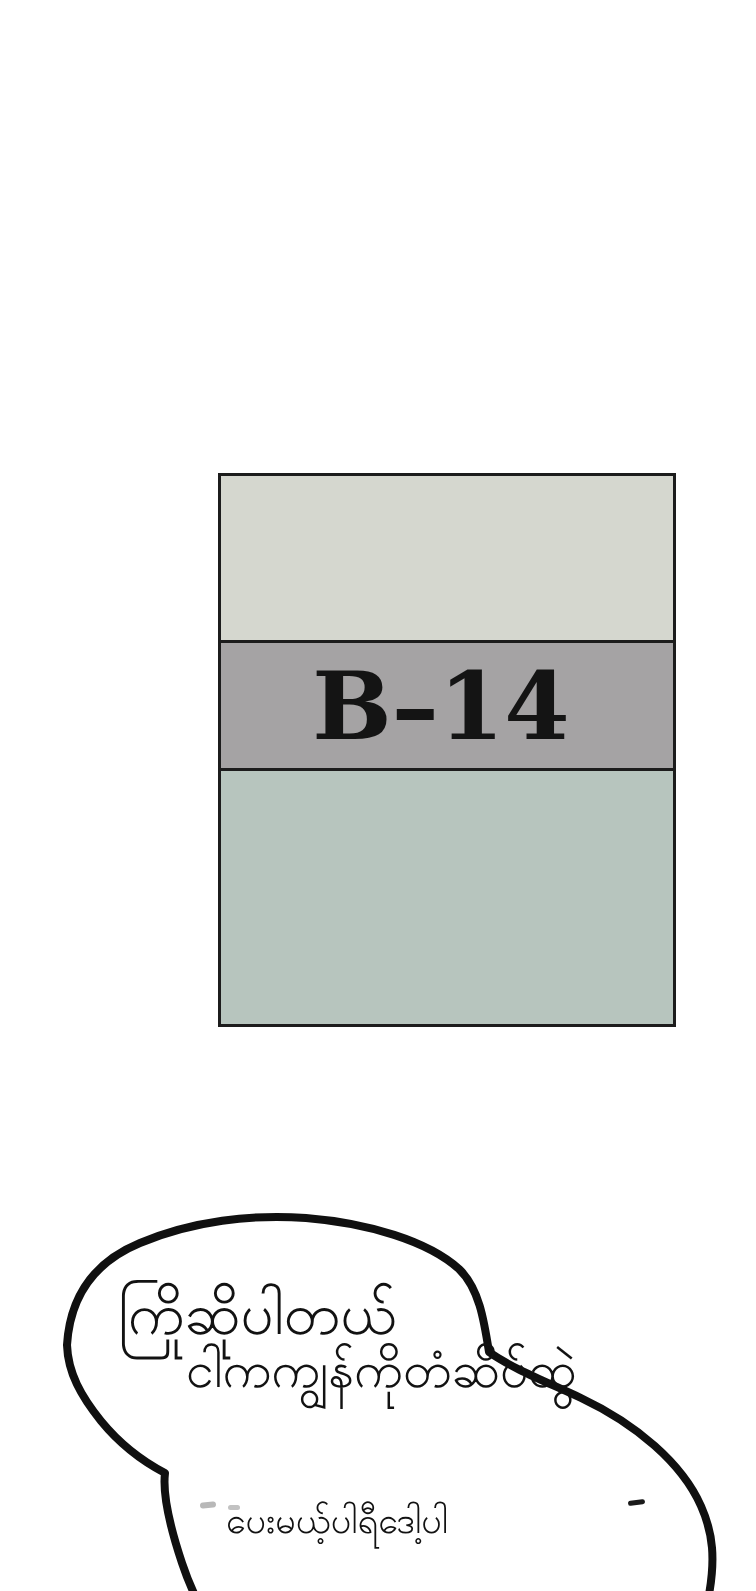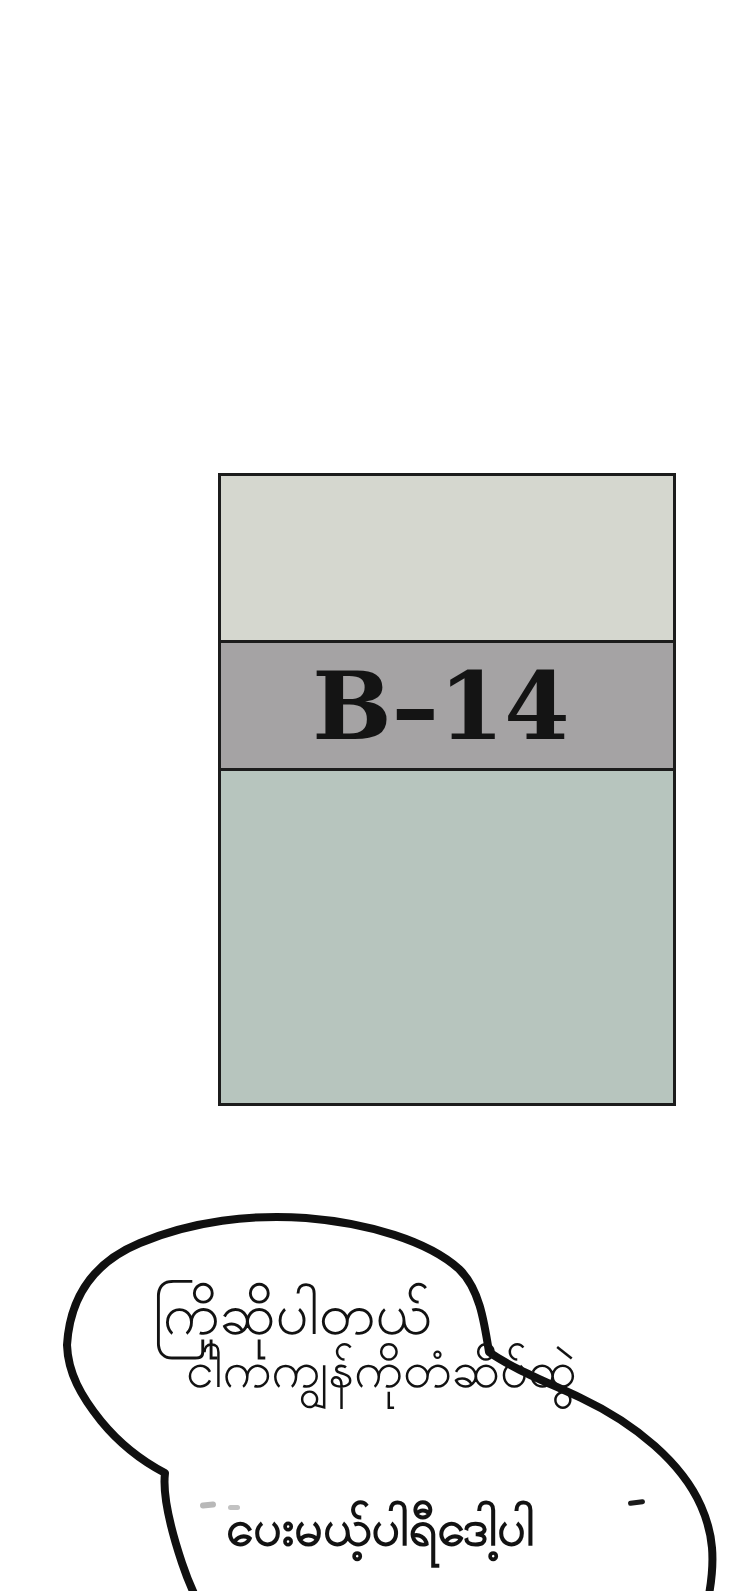--- a/index.html
+++ b/index.html
@@ -20,21 +20,21 @@
     background: #ffffff;
     overflow: hidden;
   }
 
   
   .door-sign {
     position: absolute;
     left: 218px;
     top: 473px;
     width: 458px;
-    height: 633px;
+    height: 554px;
     border: 3px solid #1c1c1c;
     box-sizing: border-box;
     display: flex;
     flex-direction: column;
   }
   .sign-top {
     height: 164px;
     border-bottom: 3px solid #1c1c1c;
   }
   .sign-band {
@@ -66,21 +66,21 @@
     display: block;
   }
   .bubble-text {
     position: absolute;
     white-space: nowrap;
     line-height: 1.05;
     font-family: "DejaVu Sans", sans-serif;
   }
   .bubble-line-1 { left: 118px; top: 1284px; font-size: 58px; }
   .bubble-line-2 { left: 186px; top: 1344px; font-size: 50px; }
-  .bubble-line-3 { left: 226px; top: 1502px; font-size: 50px; font-weight: bold; }
+  .bubble-line-3 { left: 226px; top: 1502px; font-size: 36px; }
 
   
   .smudge-a {
     position: absolute; left: 200px; top: 1502px;
     width: 16px; height: 6px; background: #b8b8b8;
     border-radius: 3px; transform: rotate(-5deg);
   }
   .smudge-b {
     position: absolute; left: 228px; top: 1505px;
     width: 12px; height: 5px; background: #c2c2c2;
@@ -121,17 +121,17 @@
              C 142 1461 119 1443 101 1421
              C 81 1396 68 1373 67 1345
              Z" stroke-width="8" stroke-linejoin="round" stroke="#101010" fill="#ffffff"></path>
   </svg>
 
   <div class="smudge-a"></div>
   <div class="smudge-b"></div>
 
   <div class="stray-tick"></div>
 
-  <div class="bubble-text bubble-line-1" style="color: rgb(18, 18, 18); margin-left: 35px;">ကြိုဆိုပါတယ်</div>
+  <div class="bubble-text bubble-line-1" style="color: rgb(18, 18, 18);">ကြိုဆိုပါတယ်</div>
   <div class="bubble-text bubble-line-2" style="color: rgb(18, 18, 18);">ငါကကျွန်ကိုတံဆိပ်ဆွဲ</div>
   <div class="bubble-text bubble-line-3" style="color: rgb(18, 18, 18);">ပေးမယ့်ပါရီဒေါ့ပါ</div>
 
 </div>
 
 </body></html>

